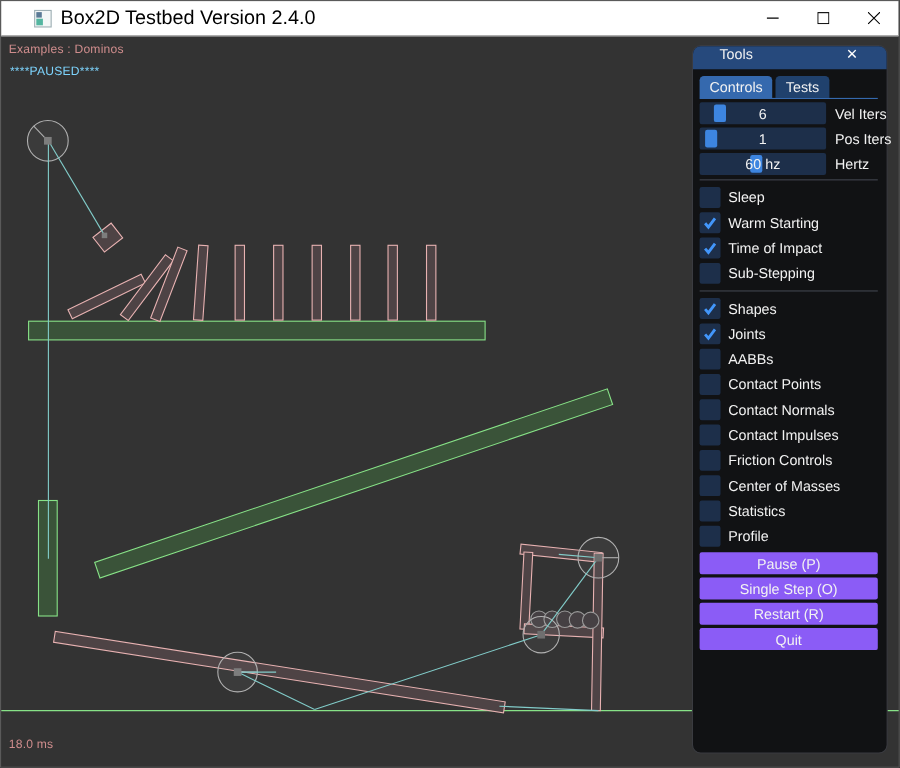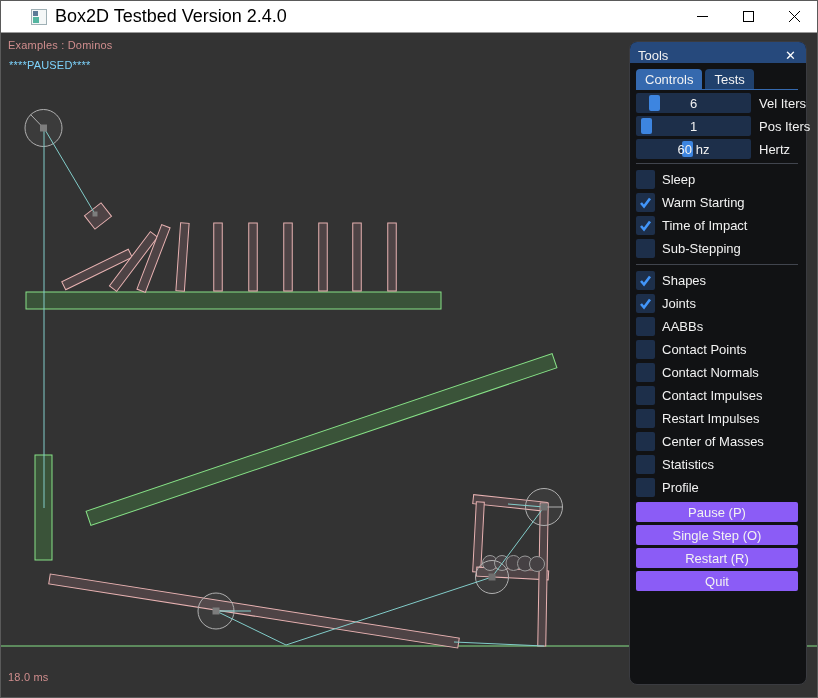--- a/index.html
+++ b/index.html
@@ -26,21 +26,21 @@
   .scene-svg{position:absolute;left:0;top:0;}
   .hud{position:absolute;font-size:11px;letter-spacing:.2px;}
   
   .panel{
     position:absolute;left:628px;top:40px;width:178px;height:644px;
     background:#111214;border:1px solid #3a3b40;border-radius:8px;
     color:#f2f2f2;font-size:13px;display:flex;flex-direction:column;
   }
   .panel-title{
     height:21px;background:#26497c;border-radius:7px 7px 0 0;
-    display:flex;align-items:flex-end;padding:0 8px;flex:none;
+    display:flex;align-items:flex-start;padding:0 24px;flex:none;
   }
   .panel-title .pt-label{flex:1;}
   .panel-close{width:15px;height:15px;display:flex;align-items:center;justify-content:center;
     font-size:13px;line-height:13px;color:#fff;}
   .panel-body{padding:4px 8px 0 6px;flex:1;text-align:center;}
   .tabbar{display:flex;gap:3px;border-bottom:1px solid #3569ae;padding:2px 0 0 0;margin-bottom:3px;}
   .tab{height:20px;padding:0 9px;display:flex;align-items:center;border-radius:4px 4px 0 0;background:#20416d;}
   .tab.active{background:#3569ae;}
   .slider-row{display:flex;align-items:center;margin-bottom:3px;}
   .slider-track{position:relative;width:115px;height:20px;background:#1d2f4a;border-radius:2px;flex:none;}
@@ -232,21 +232,21 @@
           <div class="check-row">
             <div class="checkbox"></div>
        <div class="check-label">Contact Normals</div>
           </div>
           <div class="check-row">
             <div class="checkbox"></div>
        <div class="check-label">Contact Impulses</div>
           </div>
           <div class="check-row">
             <div class="checkbox"></div>
-       <div class="check-label">Restart Impulses</div>
+       <div class="check-label">Friction Controls</div>
           </div>
           <div class="check-row">
             <div class="checkbox"></div>
        <div class="check-label">Center of Masses</div>
           </div>
           <div class="check-row">
             <div class="checkbox"></div>
        <div class="check-label">Statistics</div>
           </div>
           <div class="check-row">

